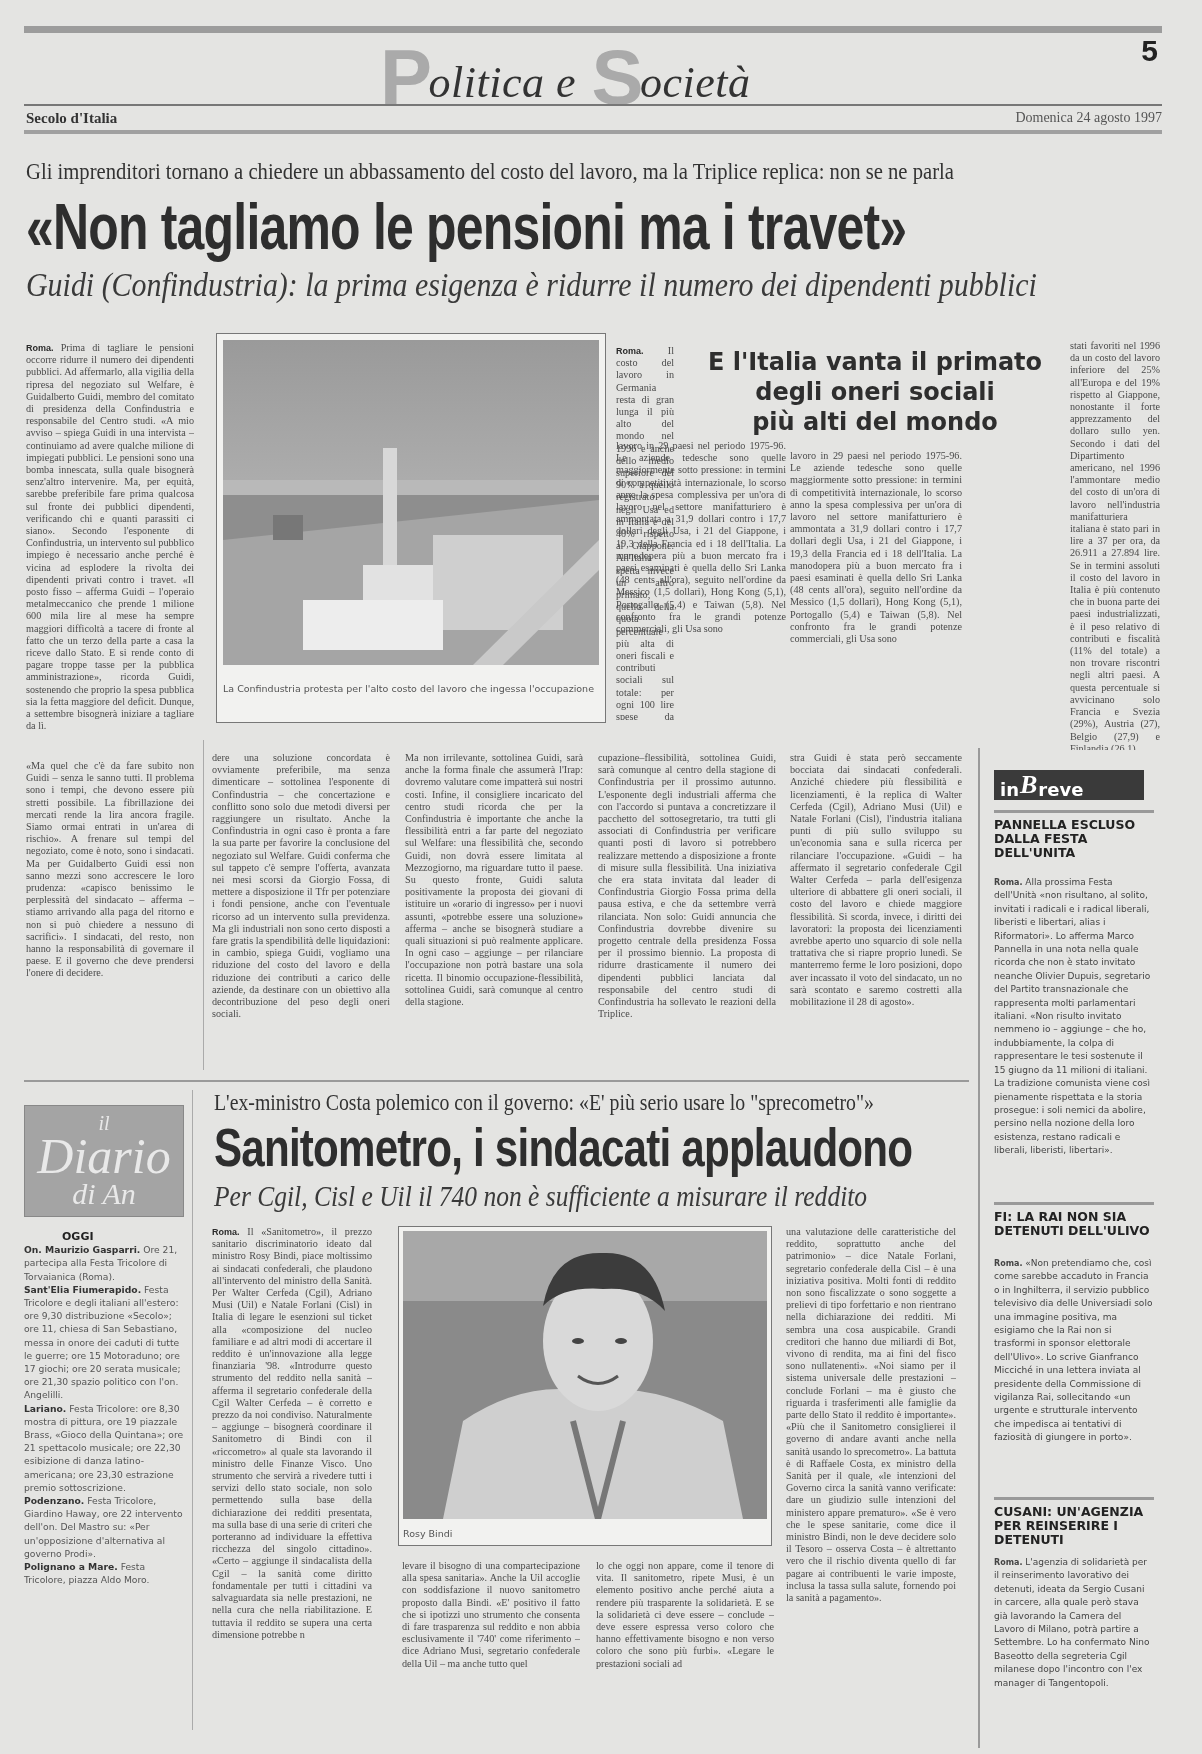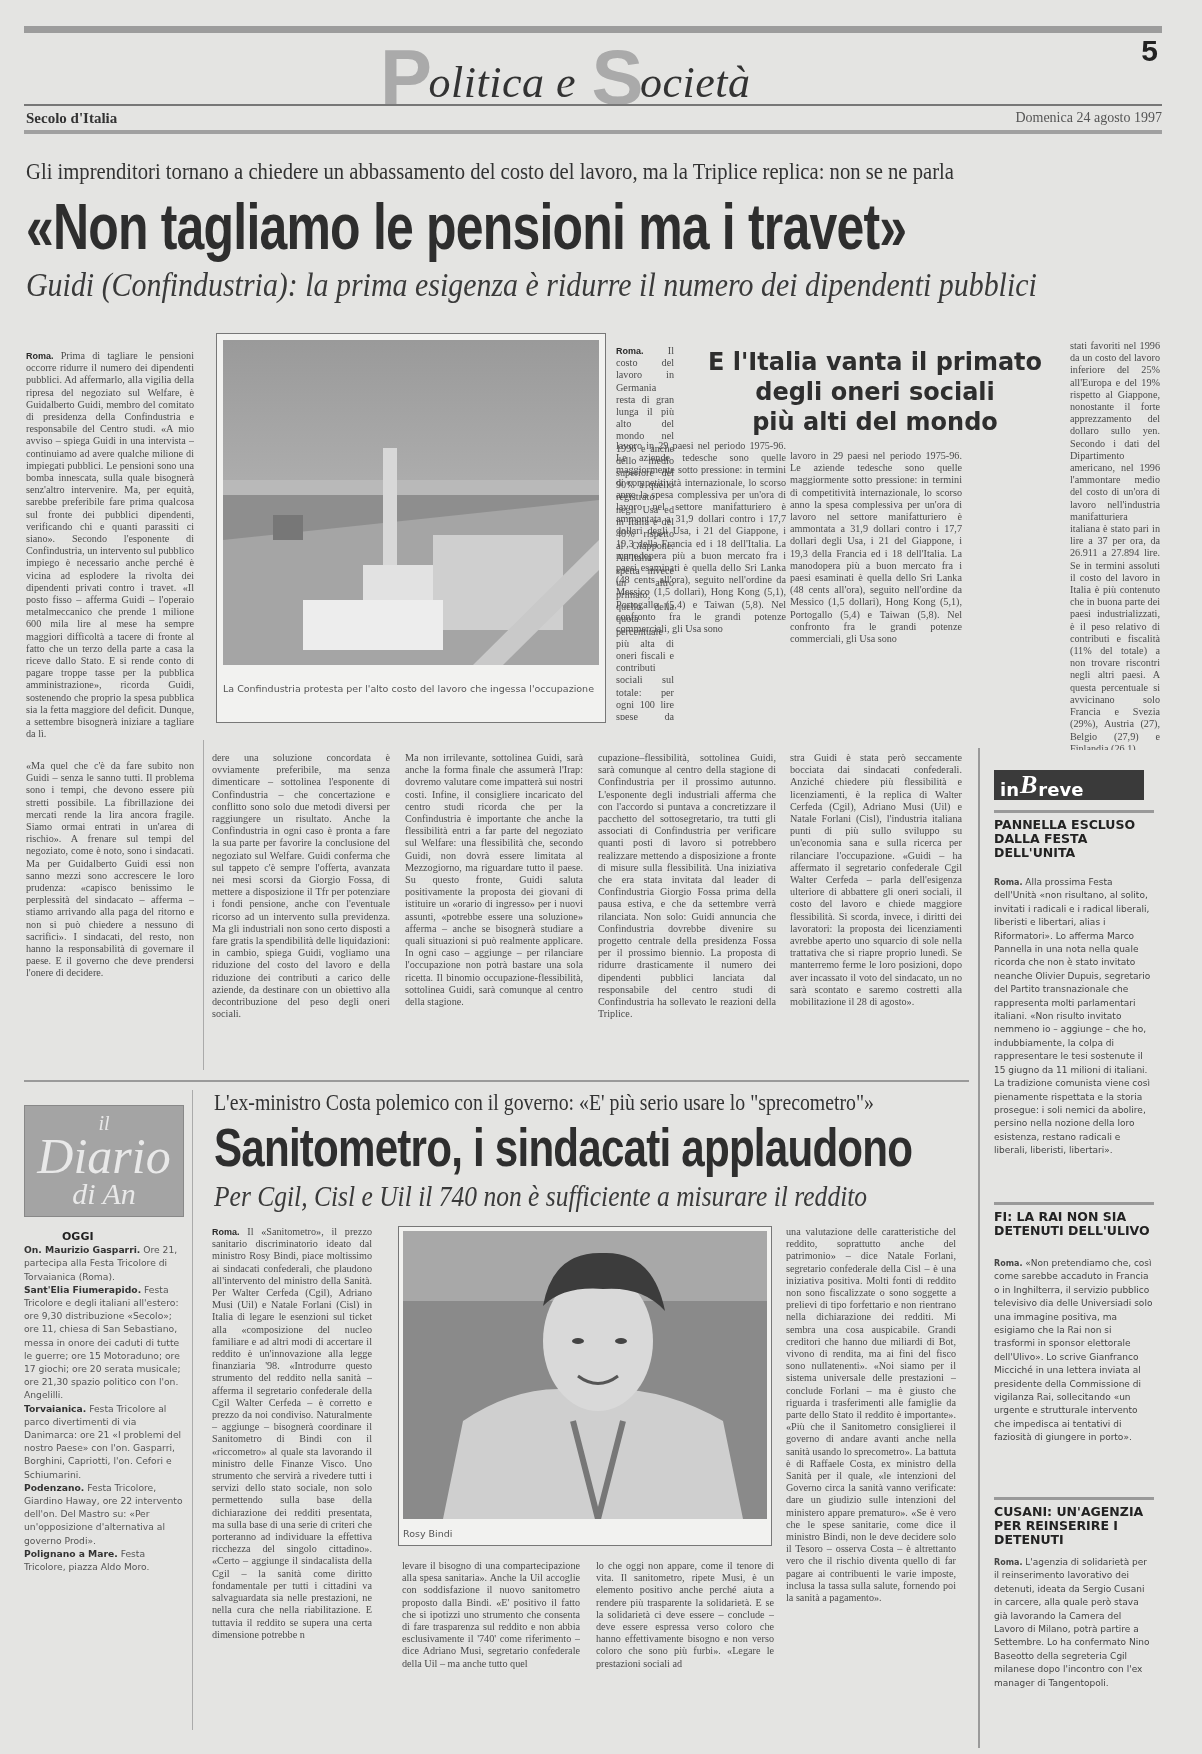--- a/index.html
+++ b/index.html
@@ -50,21 +50,21 @@
 <div class="abs pagenum">5</div>
 <div class="rule" style="top:104px;height:2px;background:#777;"></div>
 <div class="abs paper-name">Secolo d'Italia</div>
 <div class="abs date">Domenica 24 agosto 1997</div>
 <div class="rule" style="top:130px;height:4px;background:#a0a0a0;"></div>
 
 <div class="abs kicker" style="top:158px;">Gli imprenditori tornano a chiedere un abbassamento del costo del lavoro, ma la Triplice replica: non se ne parla</div>
 <div class="abs headline" style="top:190px;font-size:64px;">«Non tagliamo le pensioni ma i travet»</div>
 <div class="abs subhead" style="top:266px;font-size:34px;">Guidi (Confindustria): la prima esigenza è ridurre il numero dei dipendenti pubblici</div>
 
-<div class="col" style="left:26px;top:350px;width:168px;height:428px;">
+<div class="col" style="left:26px;top:342px;width:168px;height:428px;">
   <b>Roma.</b>
   <span>Prima di tagliare le pensioni occorre ridurre il numero dei dipendenti pubblici. Ad affermarlo, alla vigilia della ripresa del negoziato sul Welfare, è Guidalberto Guidi, membro del comitato di presidenza della Confindustria e responsabile del Centro studi. «A mio avviso – spiega Guidi in una intervista – continuiamo ad avere qualche milione di impiegati pubblici. Le pensioni sono una bomba innescata, sulla quale bisognerà senz'altro intervenire. Ma, per equità, sarebbe preferibile fare prima qualcosa sul fronte dei pubblici dipendenti, verificando chi e quanti parassiti ci siano». Secondo l'esponente di Confindustria, un intervento sul pubblico impiego è necessario anche perché è vicina ad esplodere la rivolta dei dipendenti privati contro i travet. «Il posto fisso – afferma Guidi – l'operaio metalmeccanico che prende 1 milione 600 mila lire al mese ha sempre maggiori difficoltà a tacere di fronte al fatto che un terzo della parte a casa la riceve dallo Stato. E si rende conto di pagare troppe tasse per la pubblica amministrazione», ricorda Guidi, sostenendo che proprio la spesa pubblica sia la fetta maggiore del deficit. Dunque, a settembre bisognerà iniziare a tagliare da lì.</span>
 </div>
 <div class="col" style="left:26px;top:760px;width:168px;height:308px;">
   <span>«Ma quel che c'è da fare subito non Guidi – senza le sanno tutti. Il problema sono i tempi, che devono essere più stretti possibile. La fibrillazione dei mercati rende la lira ancora fragile. Siamo ormai entrati in un'area di rischio». A frenare sul tempi del negoziato, come è noto, sono i sindacati. Ma per Guidalberto Guidi essi non sanno mezzi sono accrescere le loro prudenza: «capisco benissimo le perplessità del sindacato – afferma – stiamo arrivando alla paga del ritorno e non si può chiedere a nessuno di sacrifici». I sindacati, del resto, non hanno la responsabilità di governare il paese. E il governo che deve prendersi l'onere di decidere.</span>
 </div>
 
 <div class="photo" style="left:216px;top:333px;width:390px;height:390px;">
   <svg width="376" height="325" viewBox="0 0 376 325" style="display:block;">
     <defs>
@@ -152,21 +152,21 @@
 
 <div class="diario">
   <span style="font-size:20px;">il</span>
   <span style="font-size:50px;">Diario</span>
   <span style="font-size:30px;">di An</span>
 </div>
 <div class="diario-body">
   <div style="font-weight:bold;color:#222;font-size:11px;margin-left:38px;">OGGI</div>
   <div><span class="place">On. Maurizio Gasparri.</span> <span>Ore 21, partecipa alla Festa Tricolore di Torvaianica (Roma).</span></div>
   <div><span class="place">Sant'Elia Fiumerapido.</span> <span>Festa Tricolore e degli italiani all'estero: ore 9,30 distribuzione «Secolo»; ore 11, chiesa di San Sebastiano, messa in onore dei caduti di tutte le guerre; ore 15 Motoraduno; ore 17 giochi; ore 20 serata musicale; ore 21,30 spazio politico con l'on. Angelilli.</span></div>
-  <div><span class="place">Torvaianica.</span> <span>Festa Tricolore al parco divertimenti di via Danimarca: ore 21 «I problemi del nostro Paese» con l'on. Gasparri, Borghini, Capriotti, l'on. Cefori e Schiumarini.</span></div>
+  <div><span class="place">Lariano.</span> <span>Festa Tricolore: ore 8,30 mostra di pittura, ore 19 piazzale Brass, «Gioco della Quintana»; ore 21 spettacolo musicale; ore 22,30 esibizione di danza latino-americana; ore 23,30 estrazione premio sottoscrizione.</span></div>
   <div><span class="place">Podenzano.</span> <span>Festa Tricolore, Giardino Haway, ore 22 intervento dell'on. Del Mastro su: «Per un'opposizione d'alternativa al governo Prodi».</span></div>
   <div><span class="place">Polignano a Mare.</span> <span>Festa Tricolore, piazza Aldo Moro.</span></div>
 </div>
 <div class="vline" style="left:192px;top:1090px;height:640px;"></div>
 
 <div class="abs kicker" style="left:214px;top:1090px;font-size:23px;">L'ex-ministro Costa polemico con il governo: «E' più serio usare lo "sprecometro"»</div>
 <div class="abs headline" style="left:214px;top:1116px;font-size:54px;">Sanitometro, i sindacati applaudono</div>
 <div class="abs subhead" style="left:214px;top:1180px;font-size:29px;">Per Cgil, Cisl e Uil il 740 non è sufficiente a misurare il reddito</div>
 
 <div class="col" style="left:212px;top:1226px;width:160px;height:500px;">

